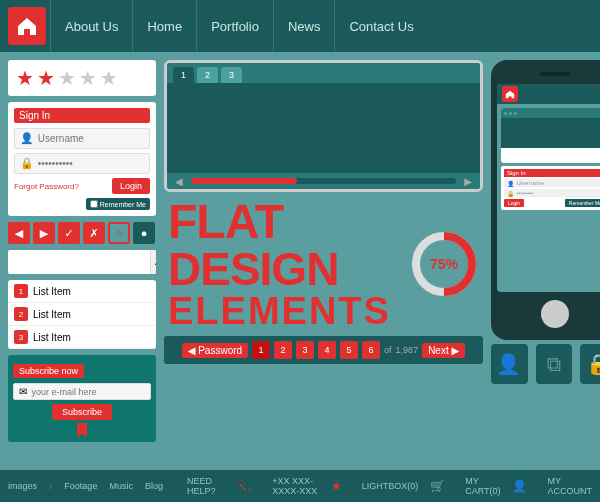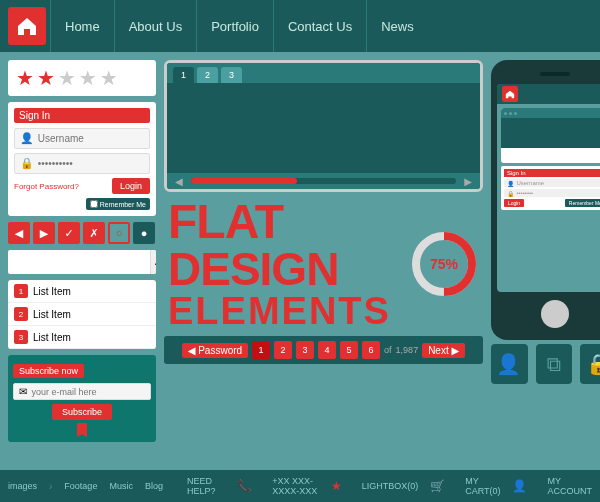--- a/index.html
+++ b/index.html
@@ -565,25 +565,25 @@
 </head>
 <body>
 
 <div class="navbar">
   <div class="nav-logo">
     <svg viewBox="0 0 24 24" fill="white">
       <path d="M3 12L12 4l9 8v9H15v-6h-6v6H3V12z"></path>
     </svg>
   </div>
   <div class="nav-items">
+    <div class="nav-item">About Us</div>
     <div class="nav-item">Home</div>
-    <div class="nav-item">About Us</div>
     <div class="nav-item">Portfolio</div>
+    <div class="nav-item">News</div>
     <div class="nav-item">Contact Us</div>
-    <div class="nav-item">News</div>
   </div>
 </div>
 
 <div class="main-content">
 
   <div class="left-panel">
 
     <div class="stars-widget">
       <span class="star">★</span>
       <span class="star">★</span>

